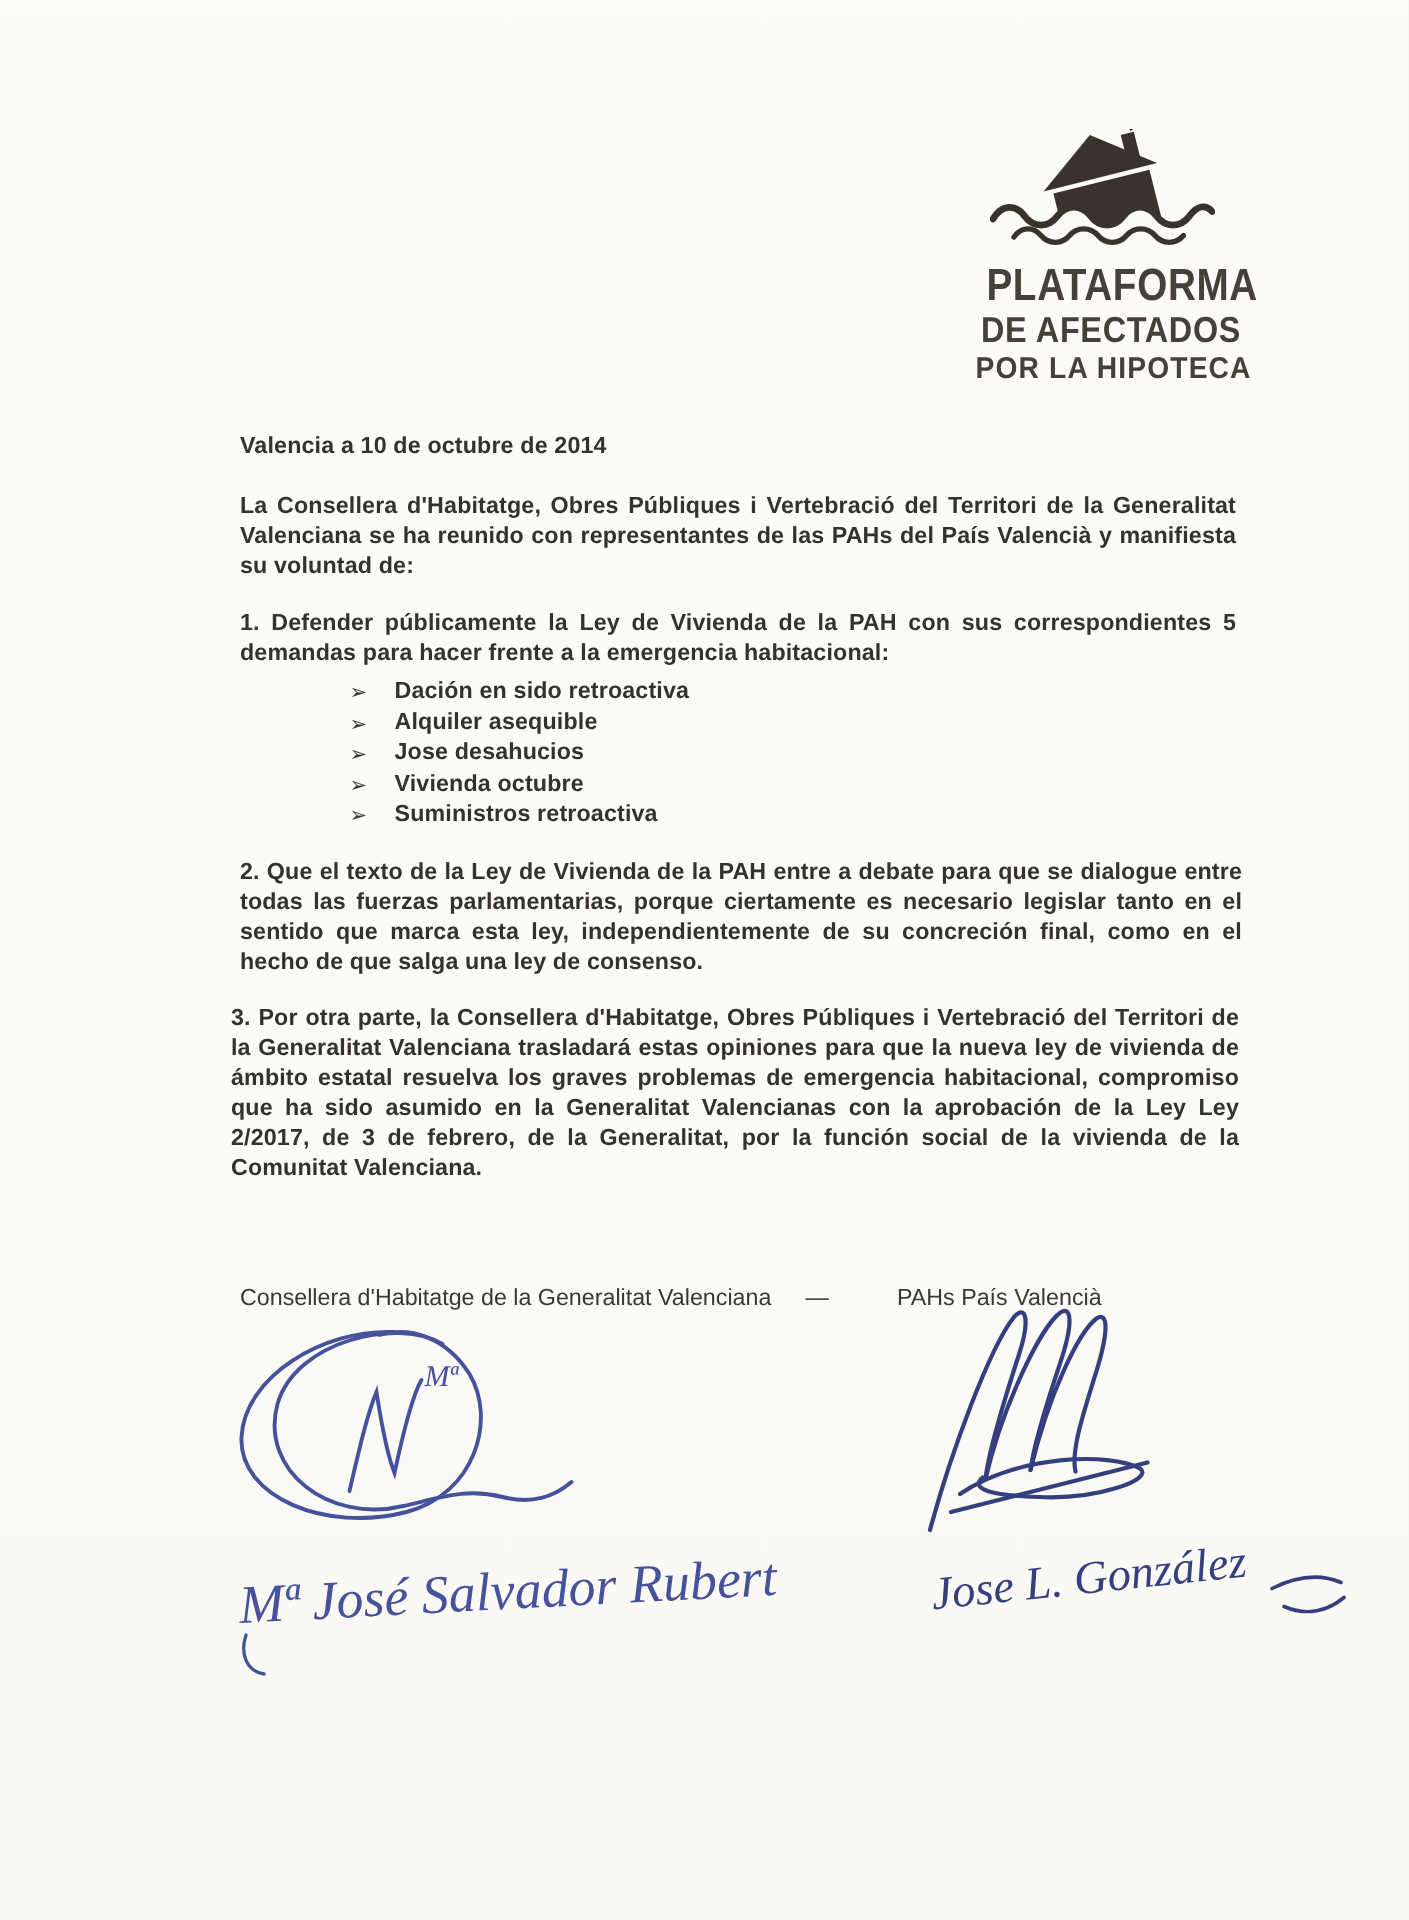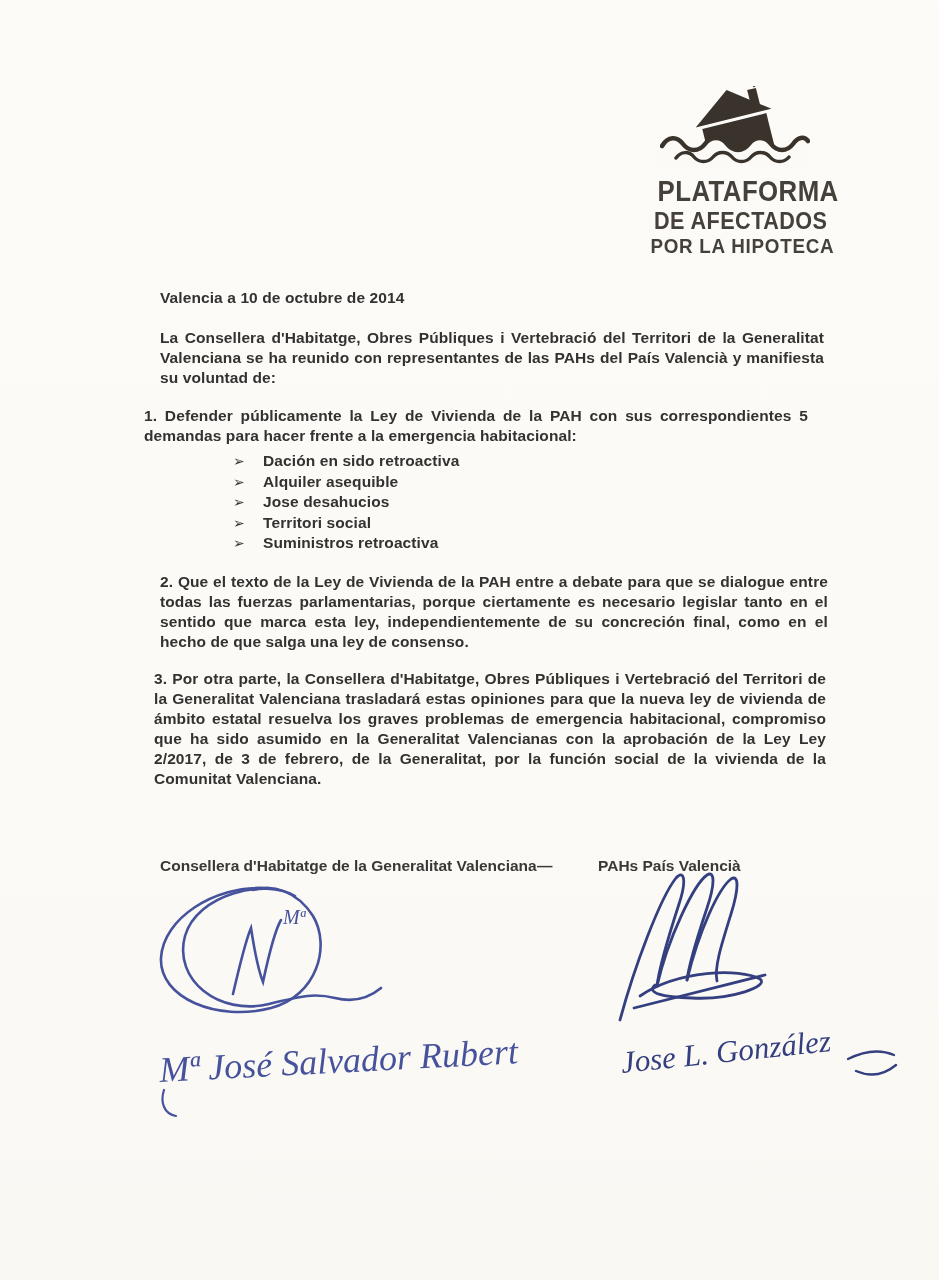--- a/index.html
+++ b/index.html
@@ -20,29 +20,29 @@
   .logo-l1{font-size:30px;transform:scaleX(.86);margin-top:6px;}
   .logo-l2{font-size:24px;transform:scaleX(.90);margin-top:3px;}
   .logo-l3{font-size:20px;transform:scaleX(.94);margin-top:3px;letter-spacing:.8px;}
   
   .txt{
     position:absolute;color:#343230;font-size:15.5px;line-height:20px;
     font-weight:700;letter-spacing:.1px;
   }
   .date{left:160px;top:288px;}
   .intro{left:160px;top:328px;width:664px;text-align:justify;}
-  .p1{left:144px;top:406px;width:664px;}
+  .p1{left:160px;top:406px;width:664px;}
   .p1 .l1{text-align:justify;text-align-last:justify;}
   .demands{left:233px;top:451px;list-style:none;margin:0;padding:0;}
   .demands li{line-height:20.5px;display:flex;}
   .demand-arrow{width:30px;color:#3a3836;font-weight:400;font-size:14px;}
   .p2{left:160px;top:572px;width:668px;text-align:justify;}
   .p3{left:144px;top:669px;width:672px;text-align:justify;margin-left:10px;}
   
-  .sig-title{position:absolute;top:857px;color:#3a3836;font-size:15.5px;font-weight:700;}
+  .sig-title{position:absolute;top:857px;color:#3a3836;font-size:15.5px;font-weight:400;}
   .sig-title.left{left:160px;}
   .sig-sep{left:537px;}
   .sig-title.right{left:598px;}
   .sig-svg{position:absolute;}
 </style>
 </head>
 <body>
 
 <div class="paper">
 
@@ -82,21 +82,21 @@
     <li>
       <span class="demand-arrow">➢</span>
       <span>Alquiler asequible</span>
     </li>
     <li>
       <span class="demand-arrow">➢</span>
       <span>Jose desahucios</span>
     </li>
     <li>
       <span class="demand-arrow">➢</span>
-      <span>Territori social</span>
+      <span>Vivienda octubre</span>
     </li>
     <li>
       <span class="demand-arrow">➢</span>
       <span>Suministros retroactiva</span>
     </li>
   </ul>
 
   <div class="txt p2">2. Que el texto de la Ley de Vivienda de la PAH  entre a debate para que se dialogue entre todas las fuerzas parlamentarias,  porque ciertamente es necesario legislar tanto en el sentido que marca esta ley, independientemente de su concreción final, como en el hecho de que salga una ley de consenso.</div>
 
   <div class="txt p3">3. Por otra parte, la Consellera d'Habitatge, Obres Públiques i Vertebració del Territori de la Generalitat Valenciana trasladará estas opiniones para que la nueva ley de vivienda de ámbito estatal resuelva los graves problemas de emergencia habitacional, compromiso que ha sido asumido en la Generalitat Valencianas con la aprobación de la Ley Ley 2/2017, de 3 de febrero, de la Generalitat, por la función social de la vivienda de la Comunitat Valenciana.</div>

